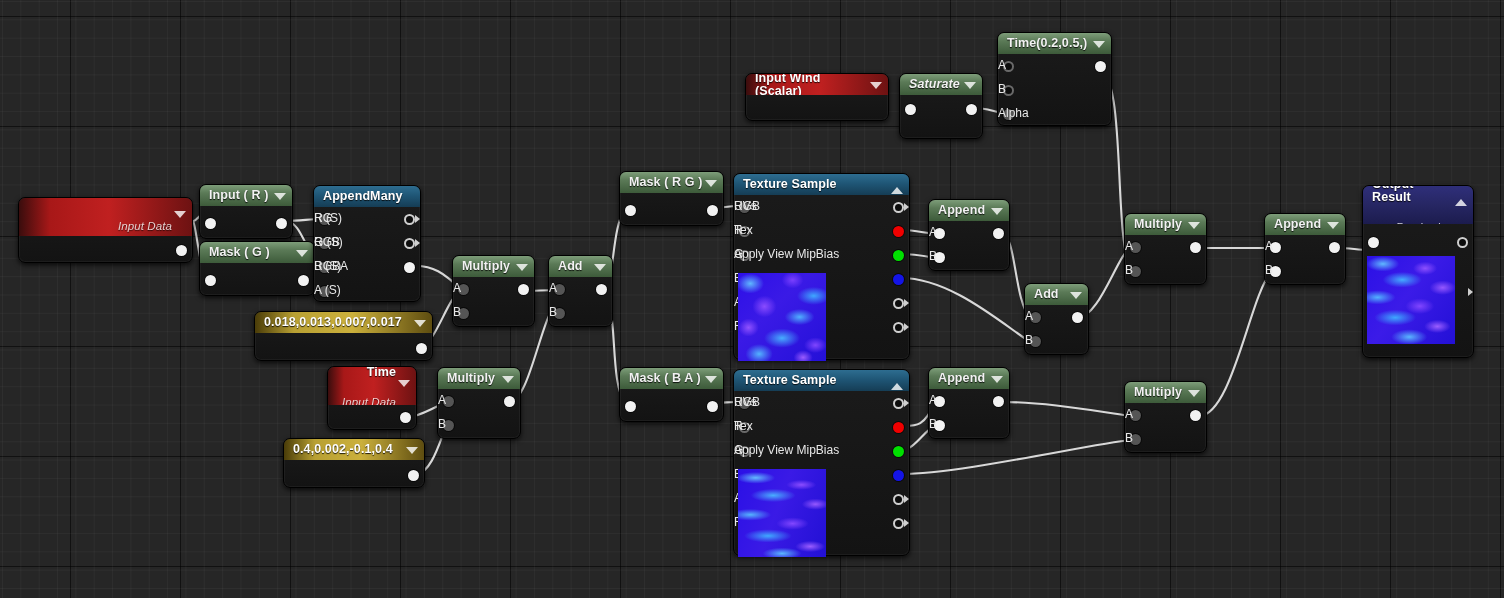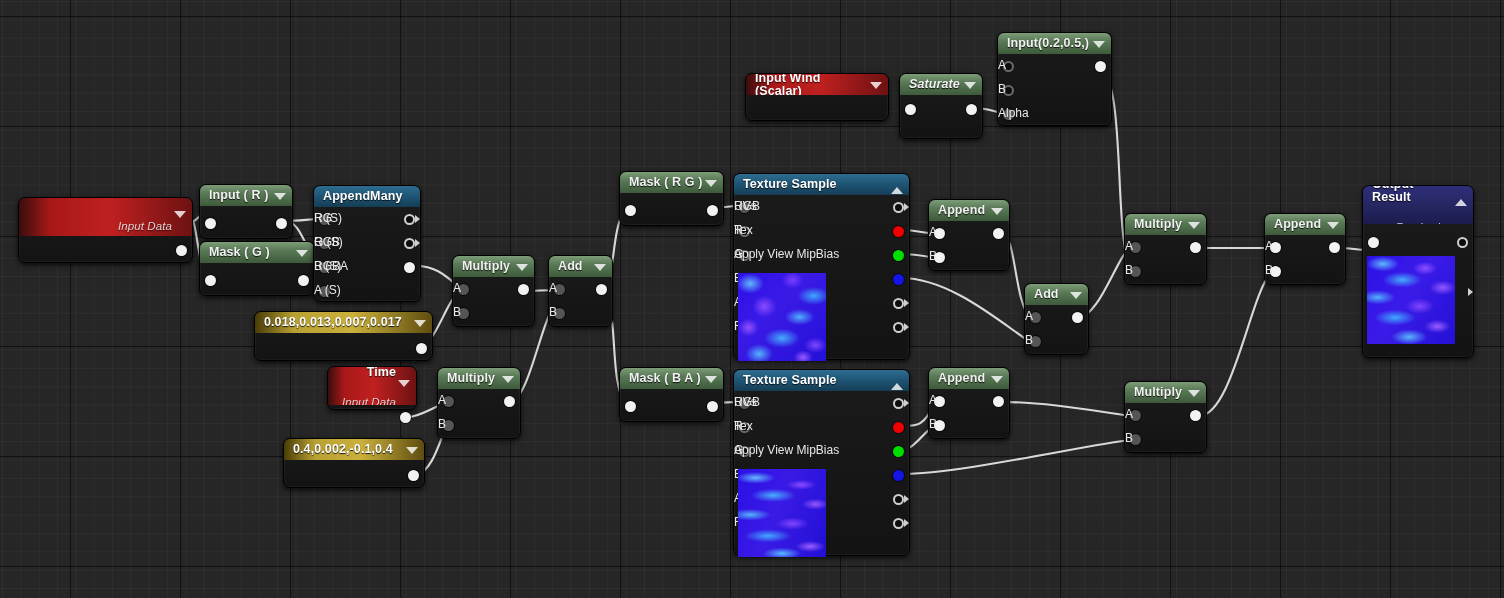--- a/index.html
+++ b/index.html
@@ -318,21 +318,21 @@
           <span class="lbl" style="position: absolute; top: 4px;">A</span>
           <div>
             <span class="pin filled" style="top: 7px; right: 5px;"></span>
           </div>
           <div>
             <span class="pin dim" style="top: 31px; left: 5px;"></span>
           </div>
           <span class="lbl" style="position: absolute; top: 28px;">B</span>
         </div>
       </div>
-      <div class="node" style="left: 327px; top: 366px; width: 90px; height: 44px;">
+      <div class="node" style="left: 327px; top: 366px; width: 90px; height: 64px;">
         <div class="hdr h-red tall">
           <span class="t1">Time</span>
           <span class="t2">Input Data</span>
           <span class="caret" style="top: 13px; margin-top: 0px;"></span>
         </div>
         <div class="body" style="position: relative; height: 24px;">
           <div>
             <span class="pin filled" style="top: 7px; right: 5px;"></span>
           </div>
         </div>
@@ -410,21 +410,21 @@
           <div>
             <span class="pin filled" style="top: 8.5px; left: 5px;"></span>
           </div>
           <div>
             <span class="pin filled" style="top: 8.5px; right: 5px;"></span>
           </div>
         </div>
       </div>
       <div class="node" style="left: 997px; top: 32px; width: 115px; height: 94px;">
         <div class="hdr h-green">
-          <span class="t1">Input(0.2,0.5,)</span>
+          <span class="t1">Time(0.2,0.5,)</span>
           <span class="caret"></span>
         </div>
         <div class="body" style="position: relative; height: 73px;">
           <div>
             <span class="pin ringdim" style="top: 7px; left: 5px;"></span>
           </div>
           <span class="lbl" style="position: absolute; top: 4px;">A</span>
           <div>
             <span class="pin filled" style="top: 7px; right: 5px;"></span>
           </div>

